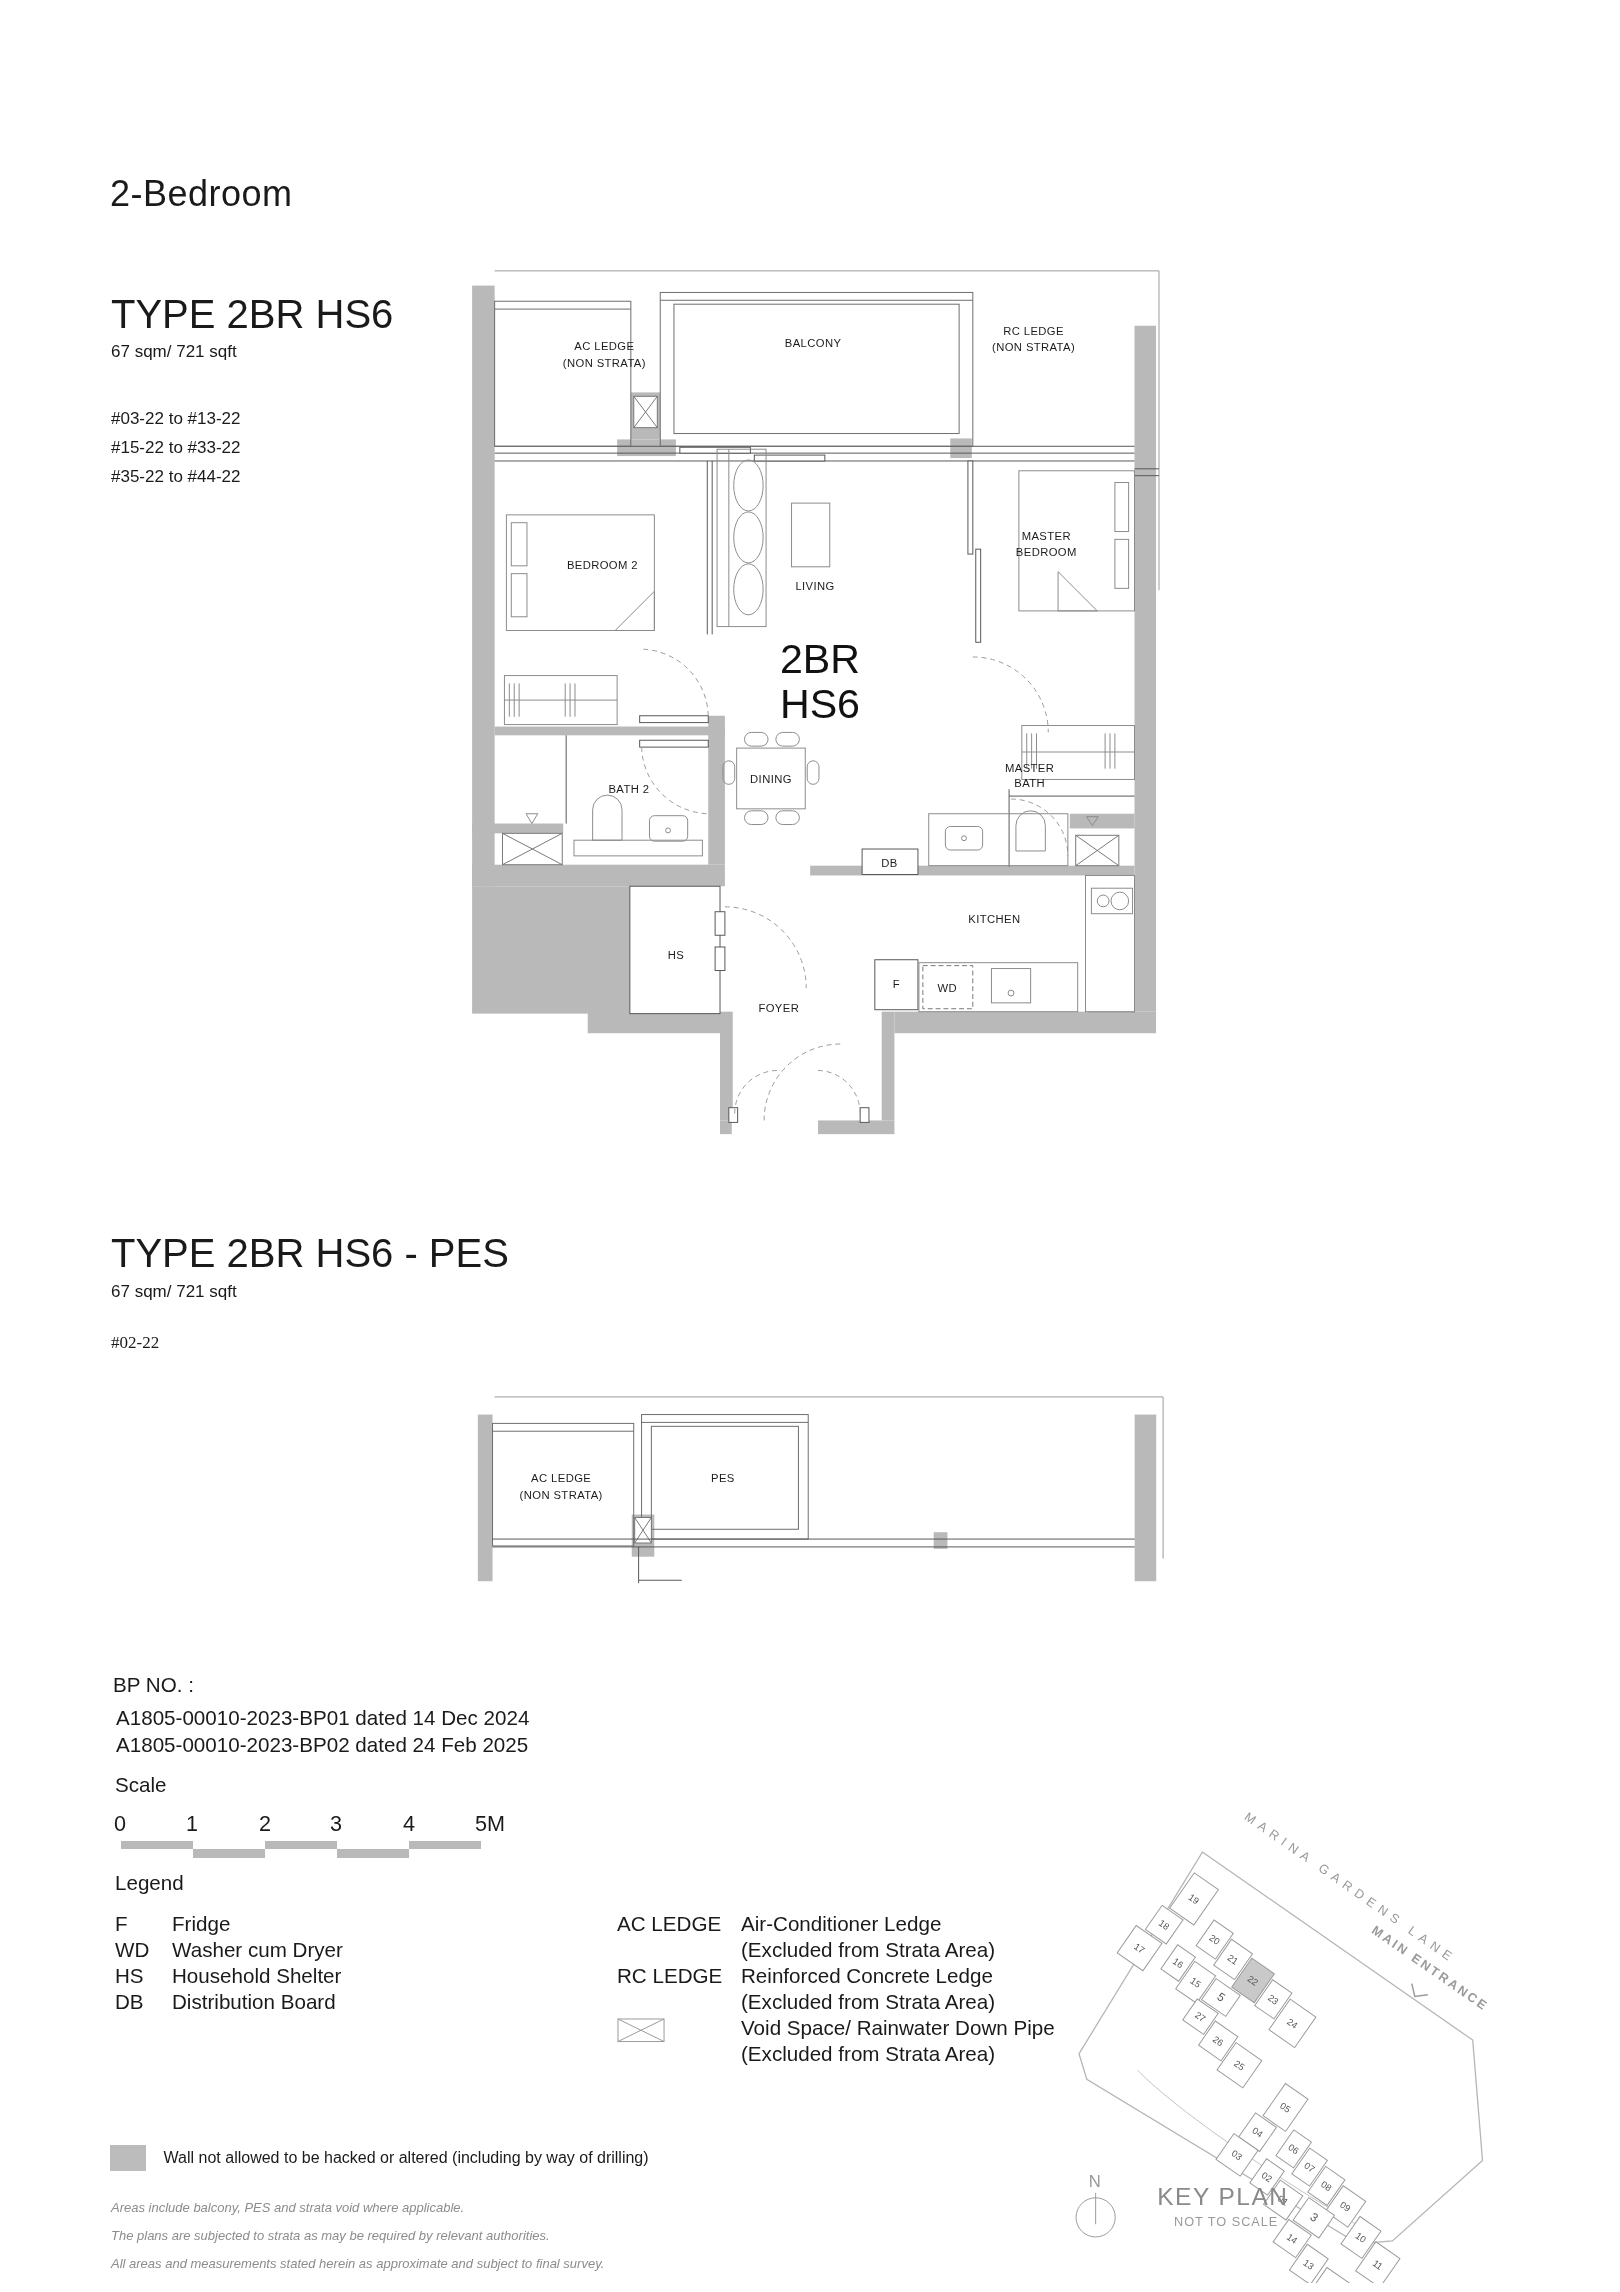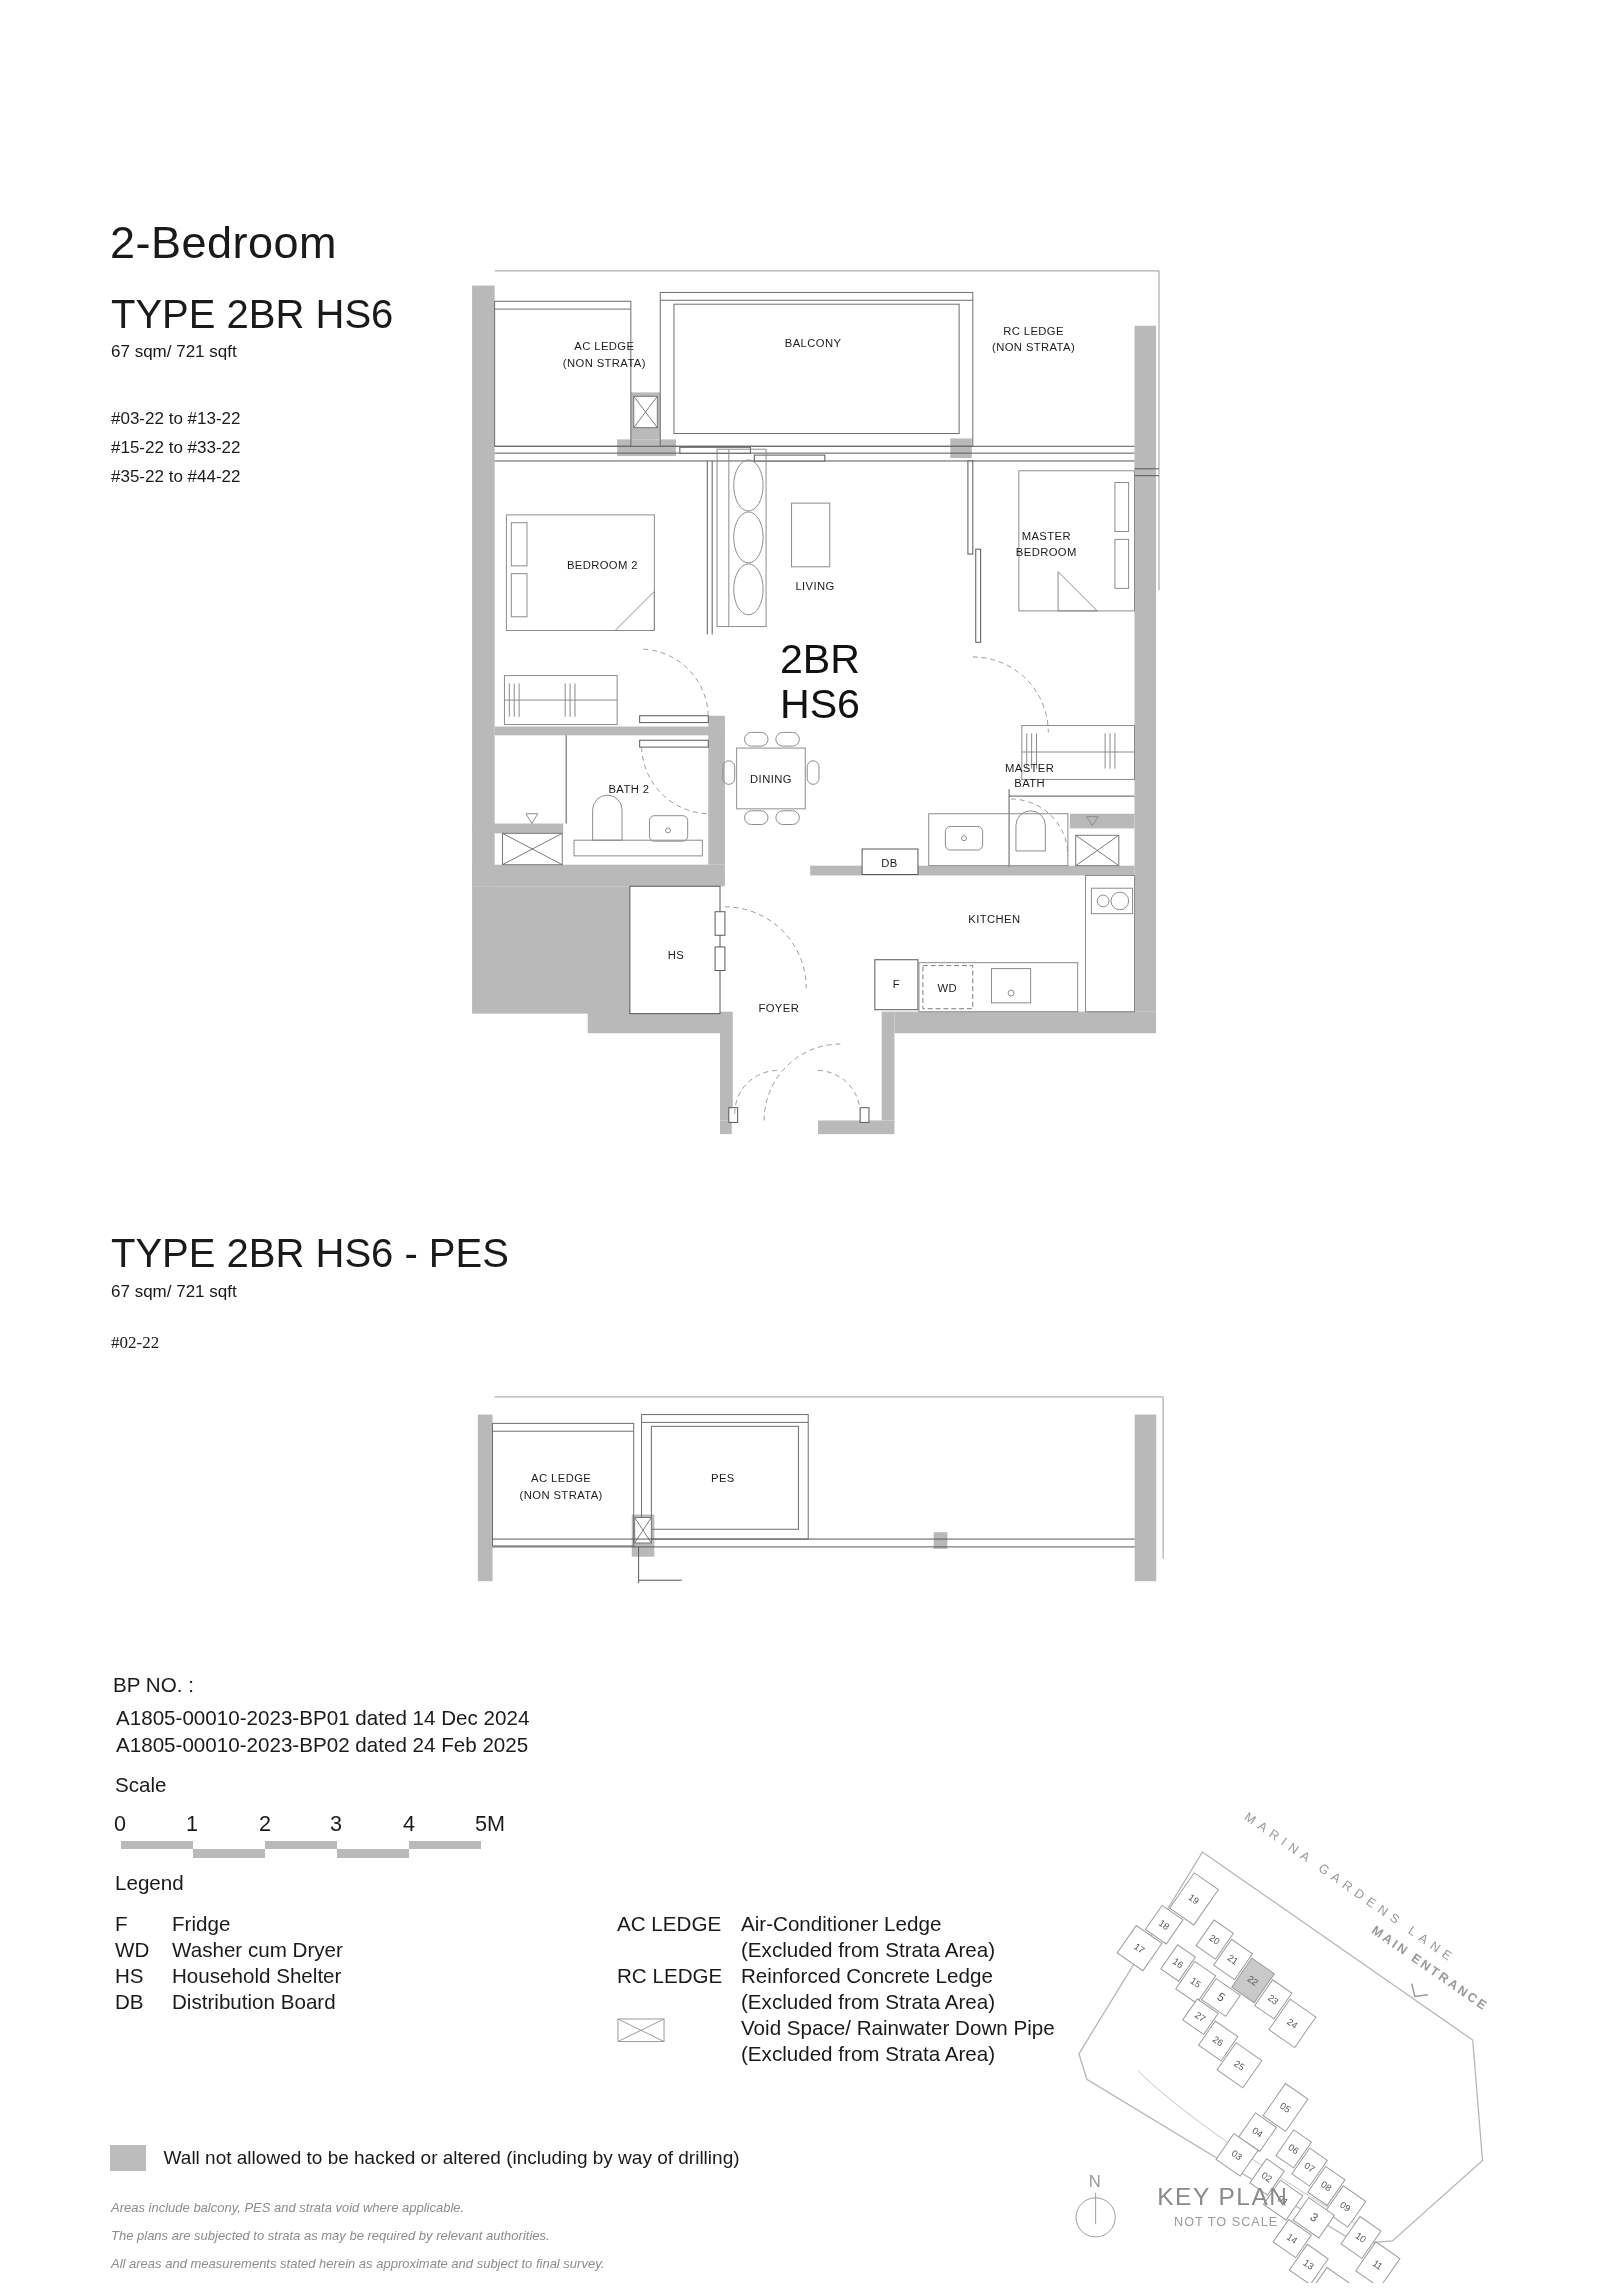--- a/index.html
+++ b/index.html
@@ -1,19 +1,19 @@
 <!DOCTYPE html>
 <html><head>
 <meta charset="utf-8">
 <style>
   html,body{margin:0;padding:0;background:#fff;}
   #page{position:relative;width:1620px;height:2293px;background:#ffffff;
         font-family:"Liberation Sans", sans-serif;color:#1a1a1a;overflow:hidden;}
   .abs{position:absolute;}
-  .h1{font-size:45px;letter-spacing:0.5px;margin-top:44px;}
+  .h1{font-size:36px;letter-spacing:0.5px;}
   .h2{font-size:40px;}
   .body-txt{font-size:17px;line-height:29px;}
   .small-txt{font-size:20.6px;line-height:26.5px;}
   .footer-txt{font-size:13px;line-height:28px;font-style:italic;color:#8c8c8c;}
   .legend-row{display:flex;font-size:20.6px;line-height:26px;}
   svg text{font-family:"Liberation Sans", sans-serif;}
   .plan-label{font-size:11.5px;fill:#1c1c1c;letter-spacing:.4px;}
   .unit-big{font-size:42px;fill:#111;}
   .scalebar{position:absolute;left:121px;top:1841px;width:361px;height:16.7px;}
   .scaleseg{position:absolute;height:8.3px;background:#b9b9b9;}
@@ -344,21 +344,21 @@
       <svg width="49" height="25.5" style="margin-top:2.9px;" viewBox="0 0 50 26">
         <rect x="1" y="1" width="47" height="23" fill="none" stroke="#999"></rect>
         <path d="M1,1 L48,24 M48,1 L1,24" stroke="#999" fill="none"></path>
       </svg></span>
       <span><span>Void Space/ Rainwater Down Pipe</span><br><span>(Excluded from Strata Area)</span></span>
       </div>
   </div>
 
   <div class="abs" style="left:110px;top:2145px;display:flex;align-items:center;gap:17.6px;">
     <div class="swatch"></div>
-    <div style="font-size:19px;">Wall not allowed to be hacked or altered (including by way of drilling)</div>
+    <div style="font-size:16px;">Wall not allowed to be hacked or altered (including by way of drilling)</div>
   </div>
 
   <div class="abs footer-txt" style="left:111px;top:2194px;">
     <div>Areas include balcony, PES and strata void where applicable.</div>
     <div>The plans are subjected to strata as may be required by relevant authorities.</div>
     <div>All areas and measurements stated herein as approximate and subject to final survey.</div>
   </div>
 
   <svg class="abs" style="left:1059px;top:1759px;" width="562" height="524" viewBox="1080 1795 573 535">
 

